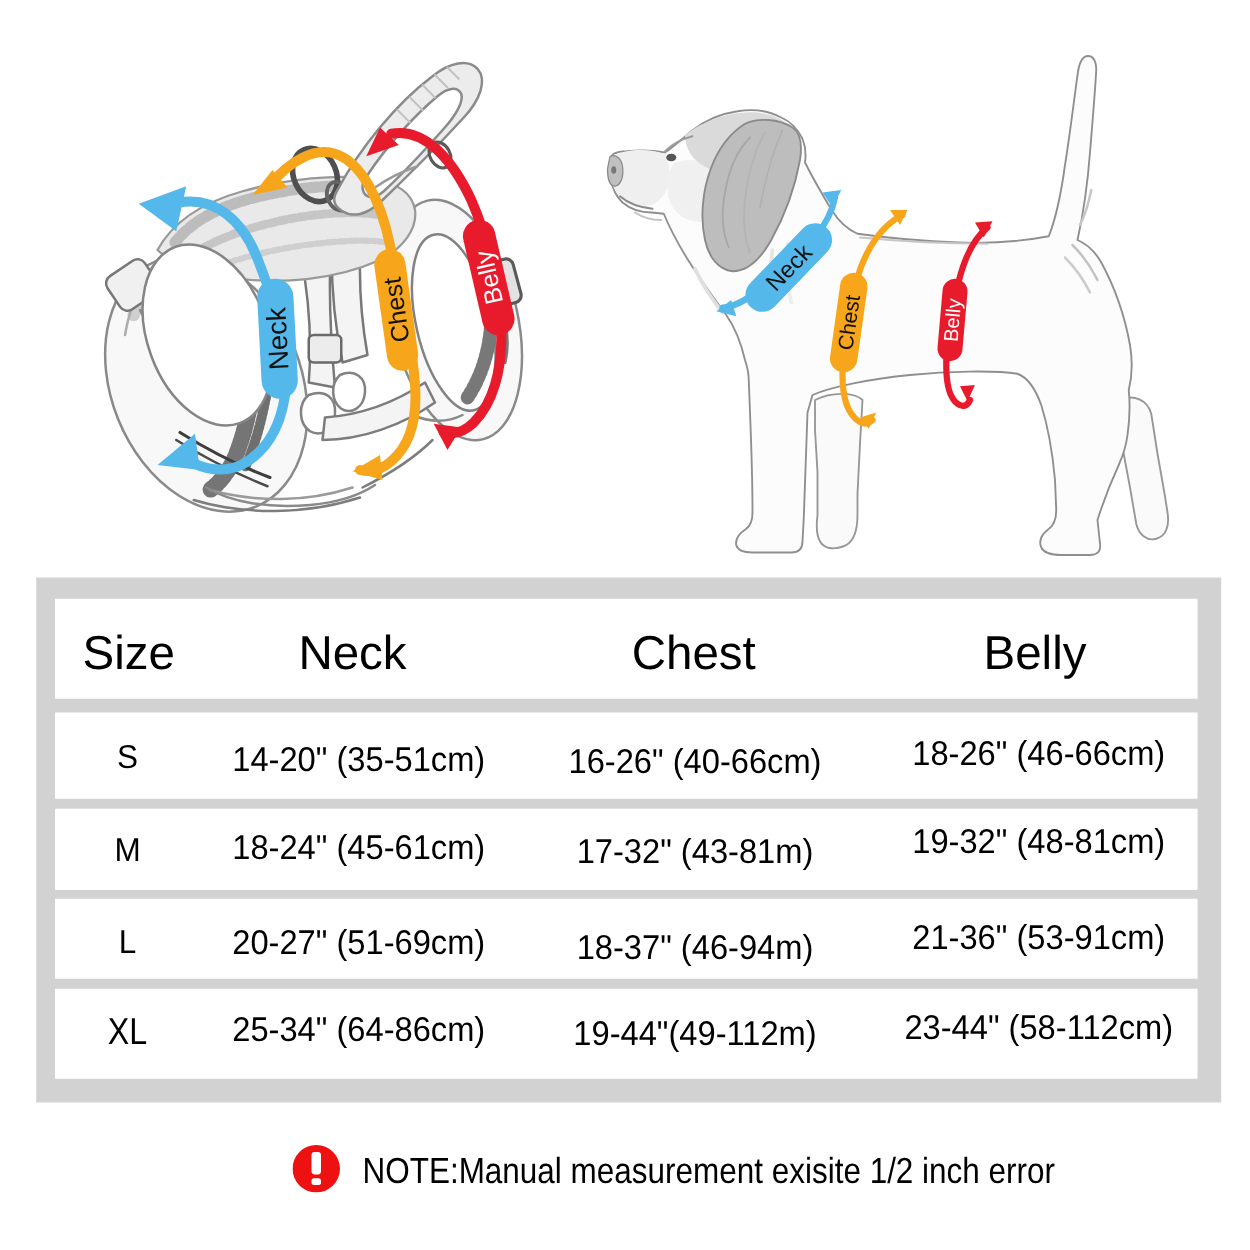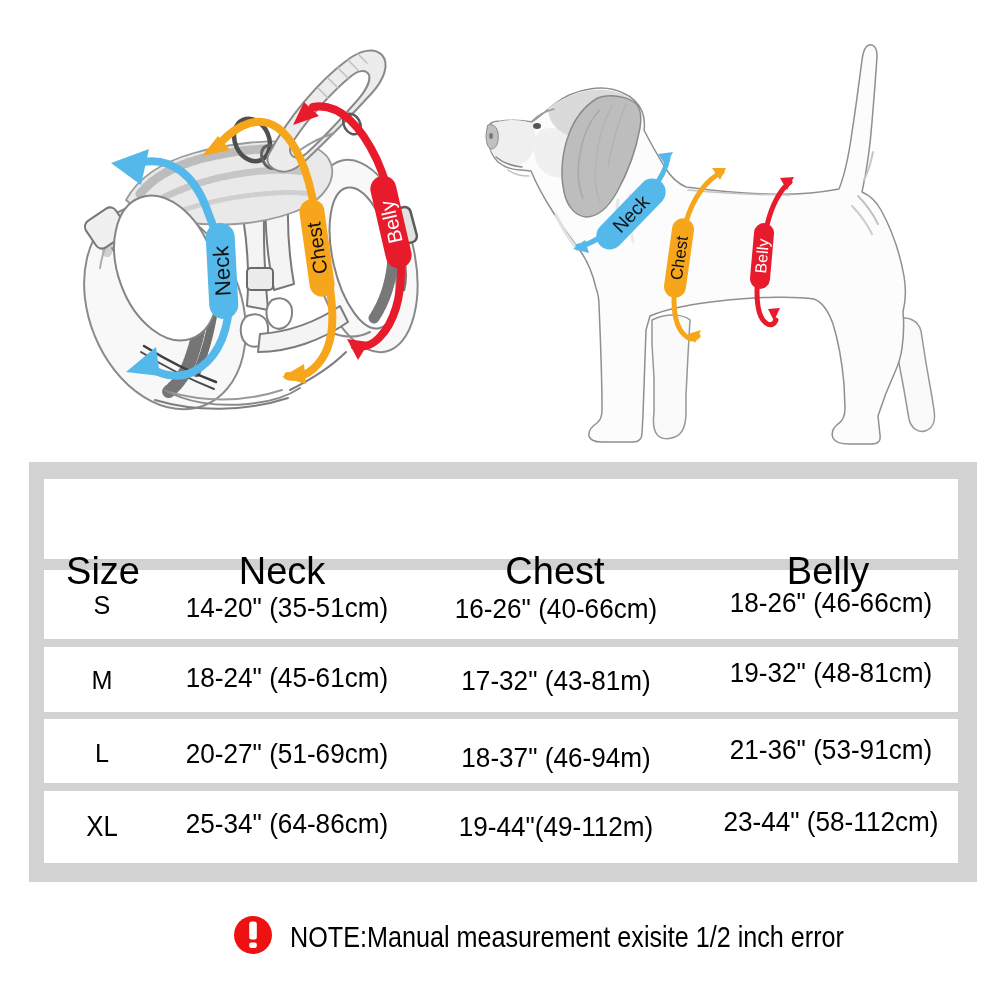--- a/index.html
+++ b/index.html
@@ -1,19 +1,19 @@
 <!DOCTYPE html>
 <html><head>
 <meta charset="utf-8">
 <style>
 html,body{margin:0;padding:0;width:1000px;height:1000px;background:#fff;overflow:hidden;
 font-family:"Liberation Sans",sans-serif;}
 .abs{position:absolute;}
 .cell{position:absolute;transform:translateX(-50%) scaleX(0.95);white-space:nowrap;color:#000;line-height:1;}
-.hdr{position:absolute;transform:translateX(-50%);white-space:nowrap;color:#000;line-height:1;font-size:38px;margin-top:48px;}
+.hdr{position:absolute;transform:translateX(-50%);white-space:nowrap;color:#000;line-height:1;font-size:38px;}
 </style>
 </head>
 <body>
 <svg class="abs" style="left:0;top:0" width="1000" height="462" viewBox="0 0 1000 462">
 
   <g stroke-linecap="round" stroke-linejoin="round" fill="none">
 
     <ellipse cx="165" cy="307" rx="76" ry="106" transform="rotate(-22 165 307)" fill="#f8f8f8" stroke="#8a8a8a" stroke-width="2"></ellipse>
     <path d="M 107,252 C 114,228 128,208 148,196" stroke="#cfcfcf" stroke-width="10"></path>
     <path d="M 100,268 C 104,244 114,222 130,206" stroke="#adadad" stroke-width="2"></path>

